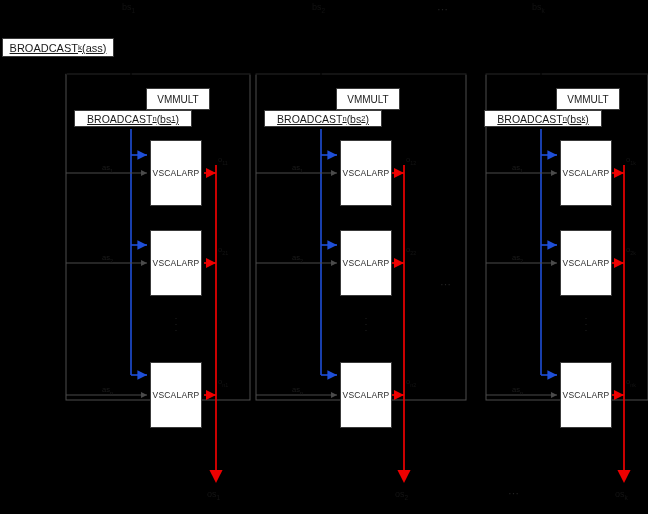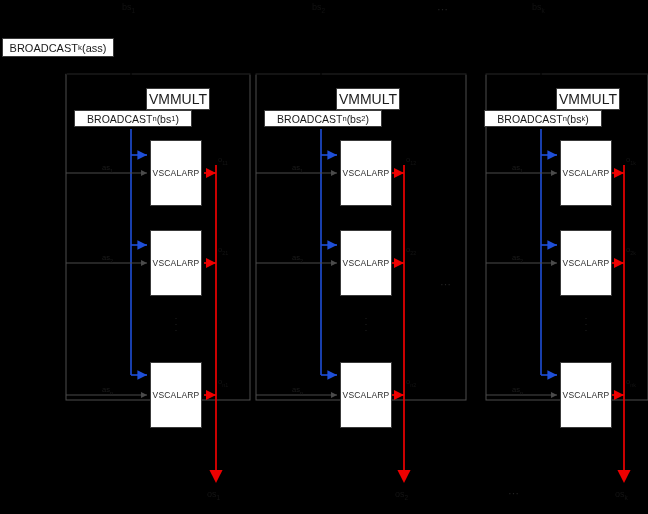--- a/index.html
+++ b/index.html
@@ -37,30 +37,31 @@
     align-items: center;
     justify-content: center;
     font-family: "Liberation Sans", sans-serif;
   }
   .vscalarp {
     font-size: 8.5px;
     letter-spacing: 0.2px;
     color: #2b2b2b;
   }
   .vmmult {
-    font-size: 14px;
+    font-size: 10px;
     color: #1d1d1d;
     height: 22px;
   }
   .broadcast {
     font-size: 10.5px;
     color: #1a1a1a;
     height: 17px;
     white-space: nowrap;
     padding: 0 14px;
+    text-decoration: underline;
   }
   .broadcast-k {
     font-size: 11px;
     height: 19px;
   }
   .lbl {
     position: absolute;
     color: #1c1c1c;
     font-size: 7.5px;
     white-space: nowrap;

